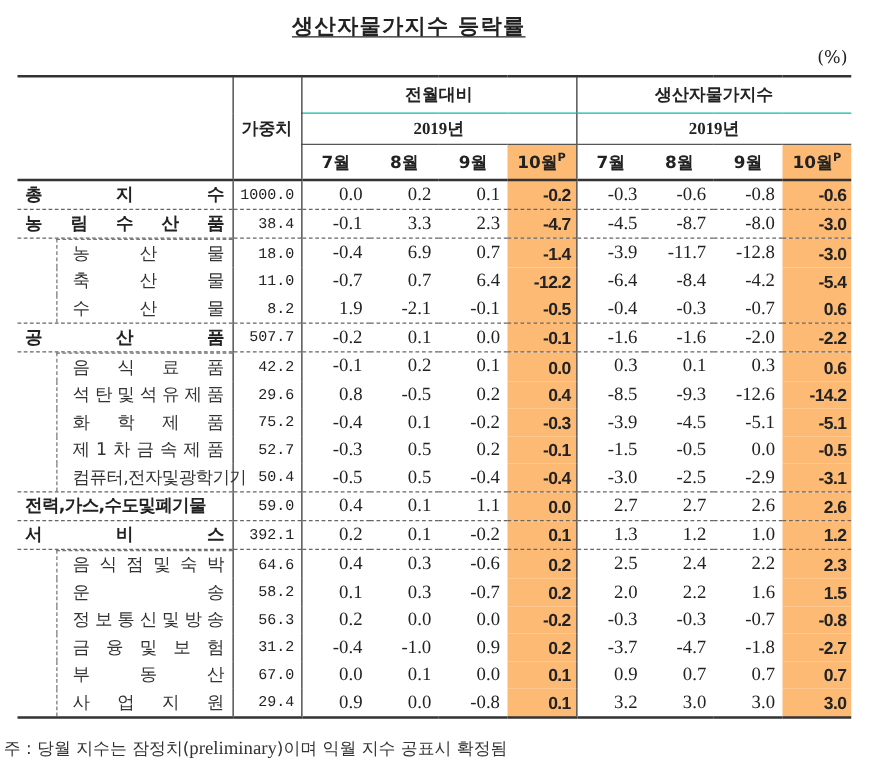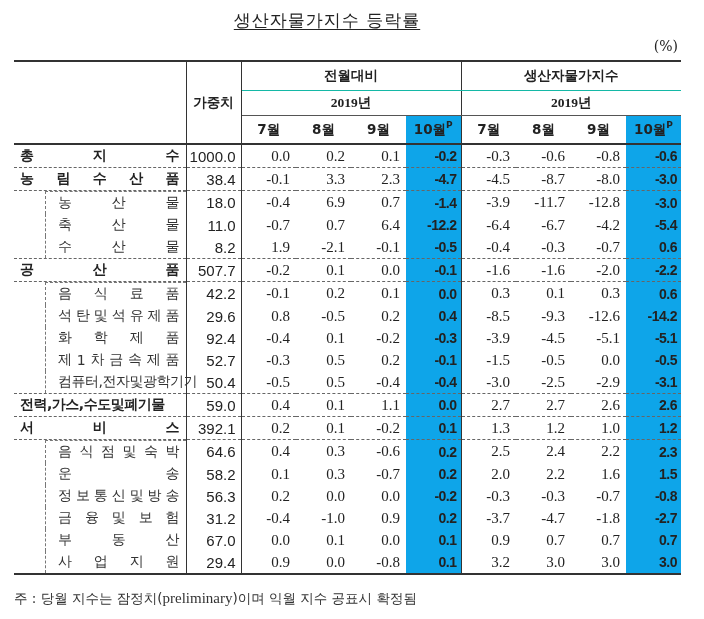--- a/index.html
+++ b/index.html
@@ -1,51 +1,51 @@
 <!DOCTYPE html>
 <html><head>
 <meta charset="utf-8">
 <style>
   html, body { margin:0; padding:0; background:#ffffff; }
   body { width:704px; height:619px; position:relative; overflow:hidden;
          font-family:"DejaVu Serif", serif; color:#222; }
   .title { position:absolute; left:0; width:654px; top:9px; text-align:center;
-           font-family:"DejaVu Sans", sans-serif; font-size:17px; font-weight:normal;
+           font-family:"DejaVu Sans", sans-serif; font-size:17px; font-weight:bold;
            letter-spacing:1px; }
   .title span { text-decoration:underline; text-underline-offset:3px; }
   .unit { position:absolute; right:26px; top:38px; font-size:14px; }
   table { position:absolute; left:14px; top:60px; border-collapse:collapse;
           table-layout:fixed; width:666px; }
   td, th { padding:0; height:22px; font-size:14px; white-space:nowrap; }
   col.c-name { width:172px; }
   col.c-w { width:55px; }
   col.c-m { width:55px; }
   thead th { font-family:"DejaVu Sans", sans-serif; font-weight:bold; font-size:13.5px; text-align:center; }
   .top { border-top:2px solid #333; }
   .hdr-group { height:28px; border-bottom:1px solid #14b8a6; }
   .hdr-year { height:24px; border-bottom:1px solid #555; font-family:"Liberation Serif", serif !important; }
   .hdr-month { height:27px; border-bottom:2px solid #333; }
   .vline-l { border-left:1.5px solid #333; }
   .vline-r { border-right:1.5px solid #333; }
-  .blue { background:#0ea5e9; }
+  .blue { background:#fdba74; }
   td.num { text-align:right; padding-right:6px; font-family:"Liberation Serif", serif; font-size:15px; }
   td.num.b { font-weight:bold; font-family:"Liberation Sans", sans-serif; letter-spacing:-0.5px; font-size:14px; padding-right:4px; }
-  td.w { text-align:right; padding-right:5px; font-family:Liberation Sans, sans-serif; font-size:15px;margin-left:8px; }
+  td.w { text-align:right; padding-right:5px; font-family:Liberation Mono, monospace; font-size:12px;margin-left:8px; }
   td.name { font-family:"DejaVu Sans", sans-serif; font-size:14px; }
   .name-inner { display:flex; justify-content:space-between; padding:0 6px 0 10px; }
   tr.major td.name { font-weight:bold; }
   tr.major .name-inner { padding-left:6px; }
   tr.sub td.name { font-weight:normal; color:#333; }
   tr.sub .name-inner { margin-left:31px; padding-left:12px; border-left:1px dashed #777; height:22px; align-items:center; }
   tr.sub.first .name-inner { border-top:1px dashed #777; }
   tr.dash td { border-top:1px dashed #666; }
   tr.last td { border-bottom:2px solid #333; }
   .tight .name-inner { justify-content:flex-start; letter-spacing:-0.5px; }
   sup { font-size:9px; }
-  .note { position:absolute; left:14px; top:590px; font-size:13.5px; font-family:"DejaVu Sans", sans-serif; color:#333; }
+  .note { position:absolute; left:3px; top:590px; font-size:13.5px; font-family:"DejaVu Sans", sans-serif; color:#333; }
   .note .en { font-family:"Liberation Serif", serif; font-size:15px; }
 </style>
 </head>
 <body>
 
 <div class="title"><span>생산자물가지수 등락률</span></div>
 <div class="unit">(%)</div>
 
 <table>
   <colgroup>
@@ -146,21 +146,21 @@
             <span>산</span>
             <span>물</span>
           </div>
         </td>
         <td class="w vline-l vline-r">11.0</td>
         <td class="num">-0.7</td>
         <td class="num">0.7</td>
         <td class="num">6.4</td>
         <td class="num b blue vline-r">-12.2</td>
         <td class="num">-6.4</td>
-        <td class="num">-6.7</td>
+        <td class="num">-8.4</td>
         <td class="num">-4.2</td>
         <td class="num b blue">-5.4</td>
       </tr>
       <tr class="sub">
         <td class="name">
           <div class="name-inner">
             <span>수</span>
             <span>산</span>
             <span>물</span>
           </div>
@@ -236,21 +236,21 @@
       </tr>
       <tr class="sub">
         <td class="name">
           <div class="name-inner">
             <span>화</span>
             <span>학</span>
             <span>제</span>
             <span>품</span>
           </div>
         </td>
-        <td class="w vline-l vline-r">92.4</td>
+        <td class="w vline-l vline-r">75.2</td>
         <td class="num">-0.4</td>
         <td class="num">0.1</td>
         <td class="num">-0.2</td>
         <td class="num b blue vline-r">-0.3</td>
         <td class="num">-3.9</td>
         <td class="num">-4.5</td>
         <td class="num">-5.1</td>
         <td class="num b blue">-5.1</td>
       </tr>
       <tr class="sub">

